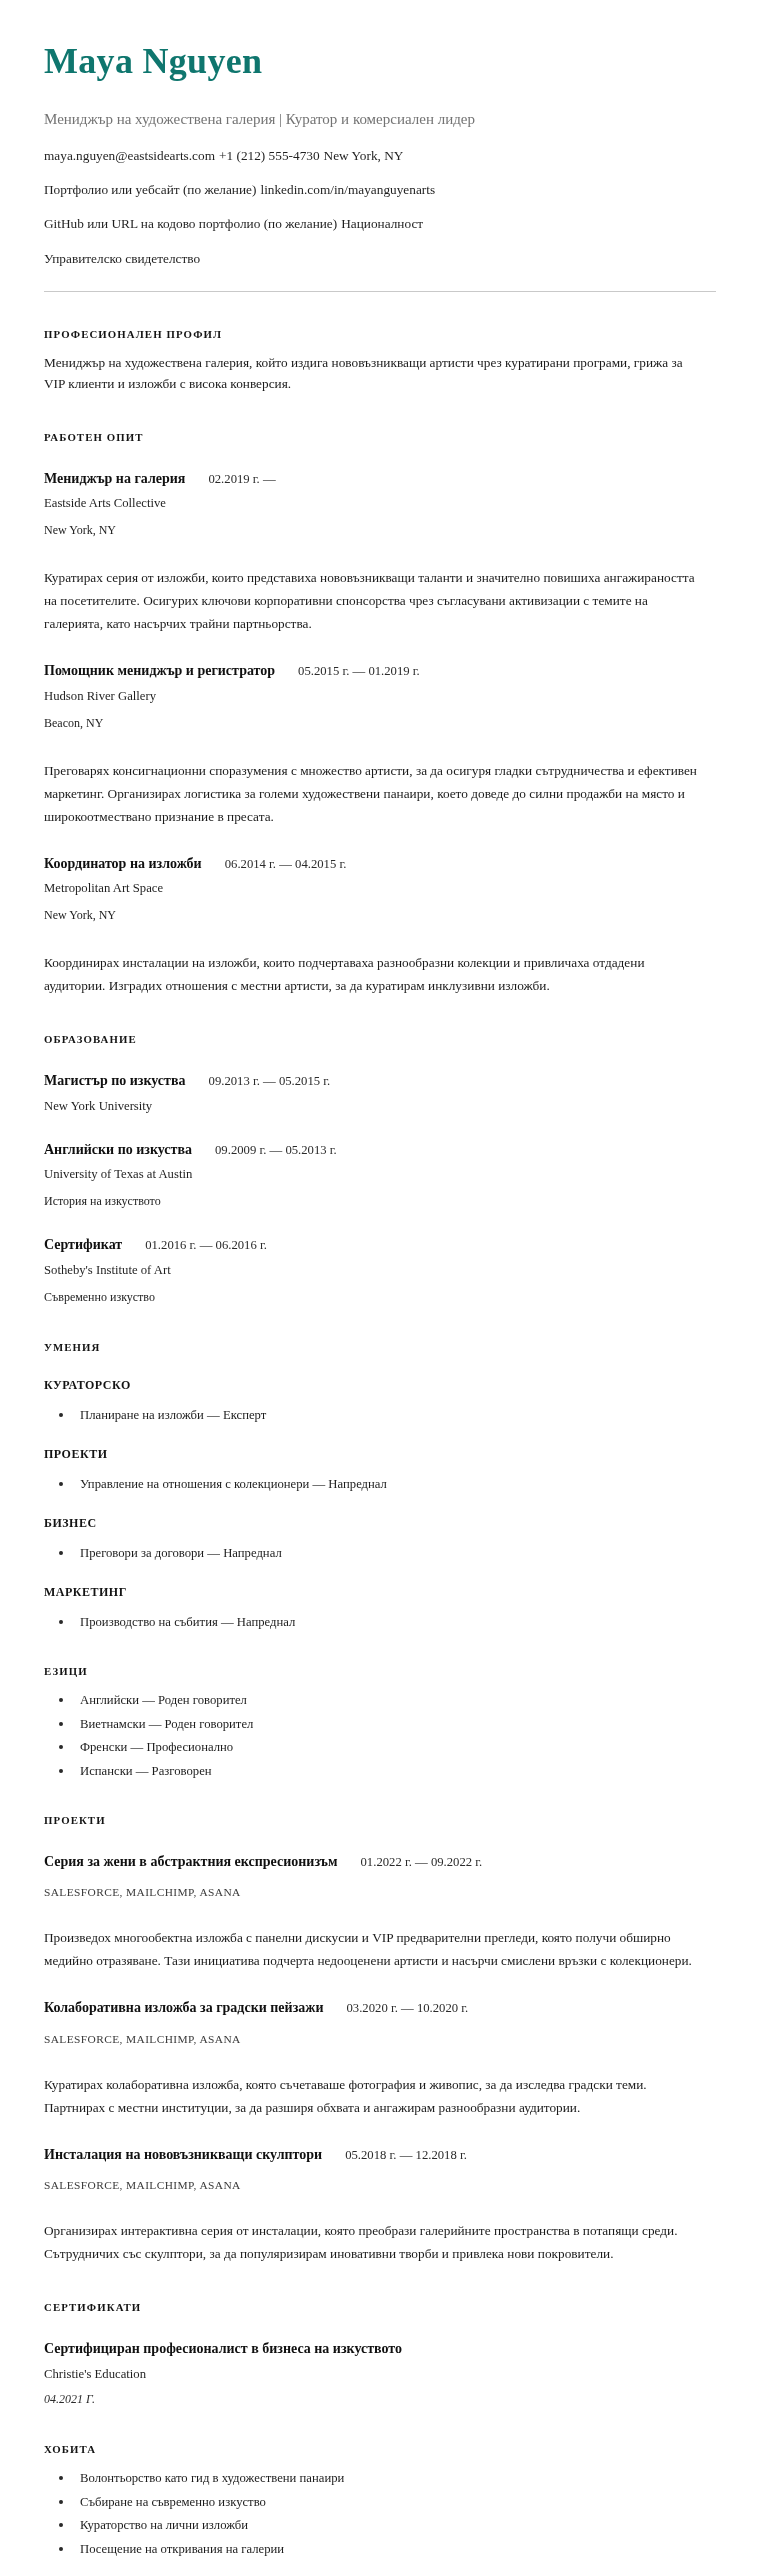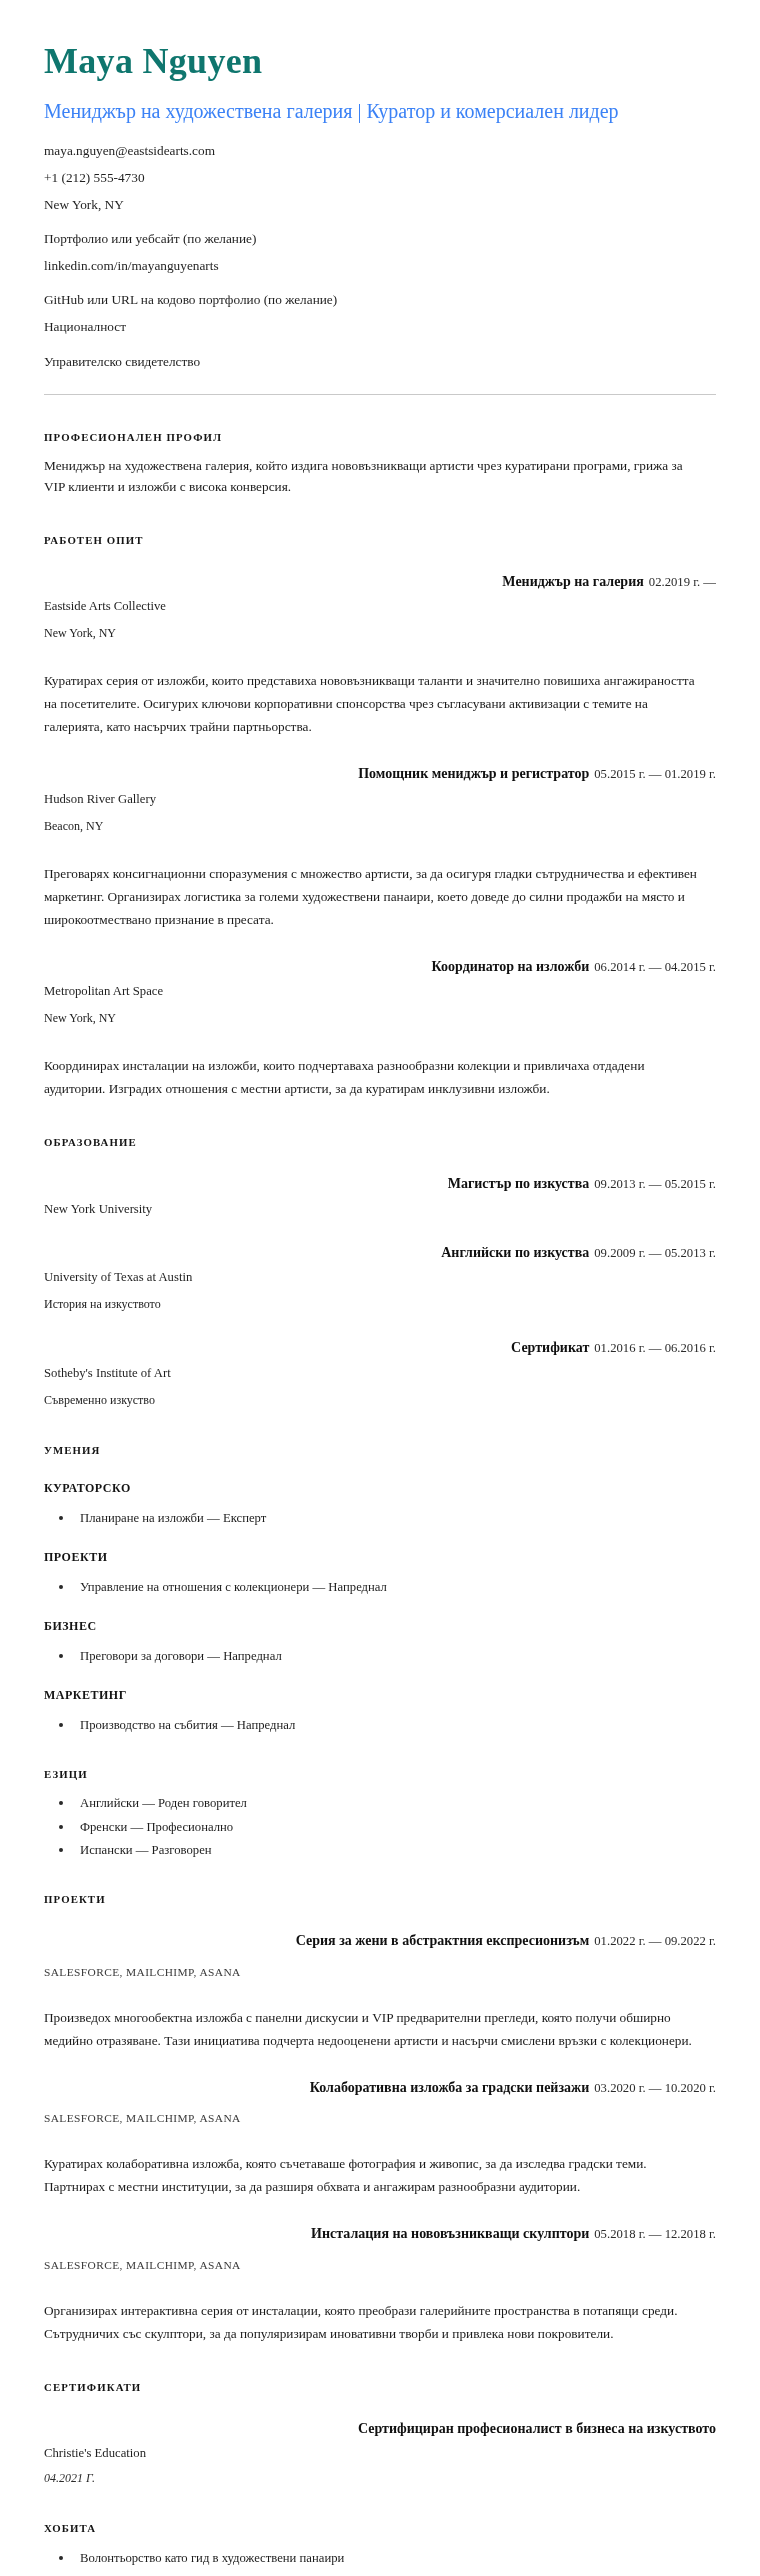--- a/index.html
+++ b/index.html
@@ -16,26 +16,26 @@
 
   
   .name {
     font-size: 36px;
     font-weight: 700;
     line-height: 1.1;
     color: #0f766e;
     letter-spacing: 0.3px;
   }
   .headline {
-    margin-top: 18px;
-    font-size: 20px;
-    color: #3b82f6;
+    margin-top: 29px;
+    font-size: 15px;
+    color: #737373;
   }
   .contact { margin-top: 20px; font-size: 13.3px; color: #1f1f1f; }
-  .contact-row { display: flex; gap: 11px; margin-bottom: 18.4px; flex-direction: column; }
+  .contact-row { display: flex; gap: 4px; margin-bottom: 18.4px; }
   .contact-row:last-child { margin-bottom: 0; }
 
   hr.rule {
     border: none;
     border-top: 0.6px solid #c9c9c9;
     margin: 24px 0 0 0;
   }
 
   
   .section-heading {
@@ -49,23 +49,23 @@
     margin-top: 12px;
     font-size: 13.3px;
     line-height: 21.5px;
     max-width: 662px;
   }
 
   
   .entry { margin-top: 28px; }
   .entry-header {
     display: flex;
-    justify-content: flex-end;
+    justify-content: flex-start;
     align-items: baseline;
-    gap: 5px;
+    gap: 23px;
   }
   .entry-title { font-size: 14px; font-weight: 700; color: #101010; }
   .entry-date { font-size: 12.7px; color: #2b2b2b; white-space: nowrap; }
   .entry-company { margin-top: 9.5px; font-size: 12.7px; color: #1f1f1f; }
   .entry-location { margin-top: 12px; font-size: 12px; color: #222222; }
   .entry-desc {
     margin-top: 28px;
     font-size: 13.3px;
     line-height: 23px;
     max-width: 665px;
@@ -231,20 +231,21 @@
     <ul class="dot-list">
       <li>Производство на събития — Напреднал</li>
     </ul>
   </div>
 </section>
 
 <section>
   <h2 class="section-heading">ЕЗИЦИ</h2>
   <ul class="dot-list" style="margin-top:16.5px">
     <li>Английски — Роден говорител</li>
+    <li>Виетнамски — Роден говорител</li>
     <li>Френски — Професионално</li>
     <li>Испански — Разговорен</li>
   </ul>
 </section>
 
 <section>
   <h2 class="section-heading">ПРОЕКТИ</h2>
 
   <article class="entry">
     <div class="entry-header">

